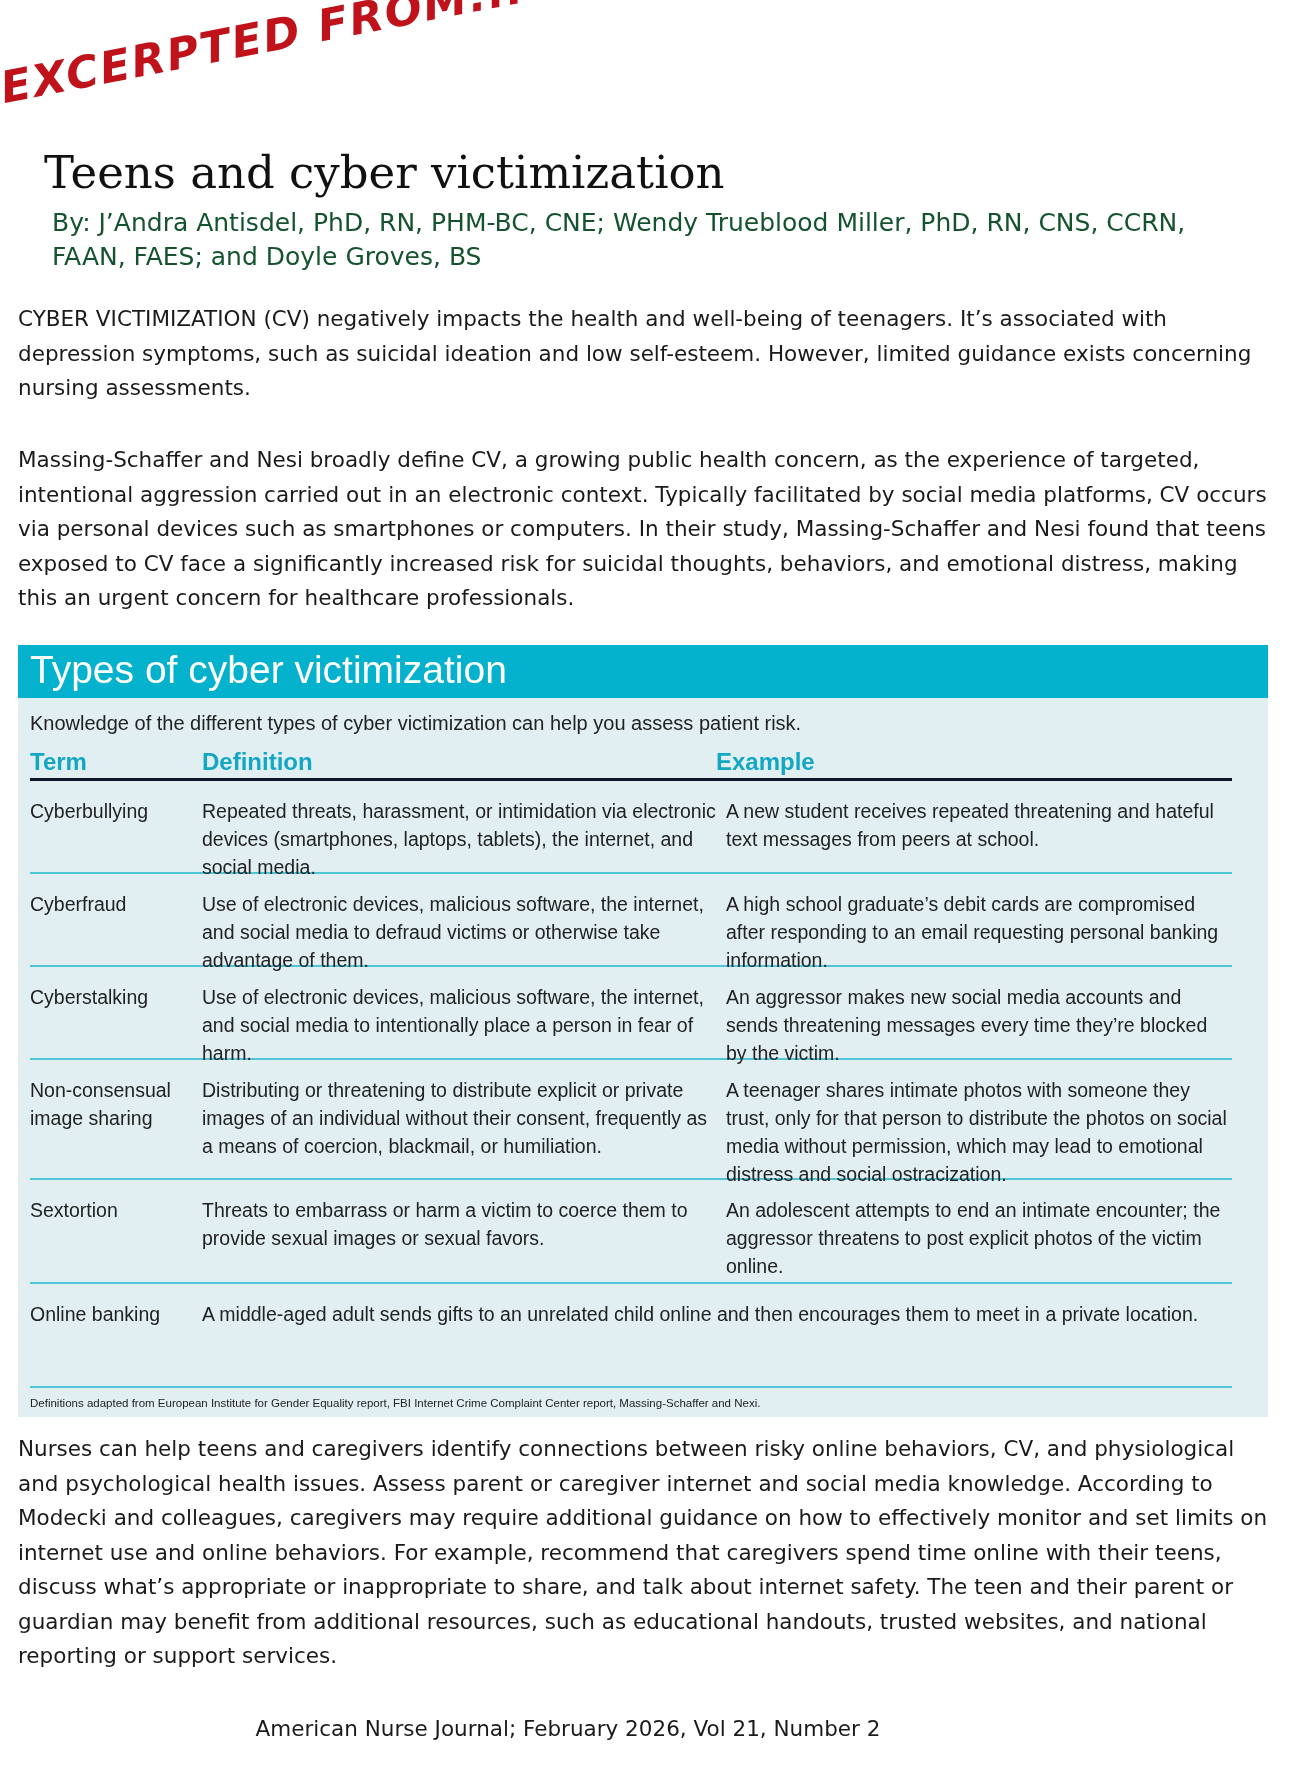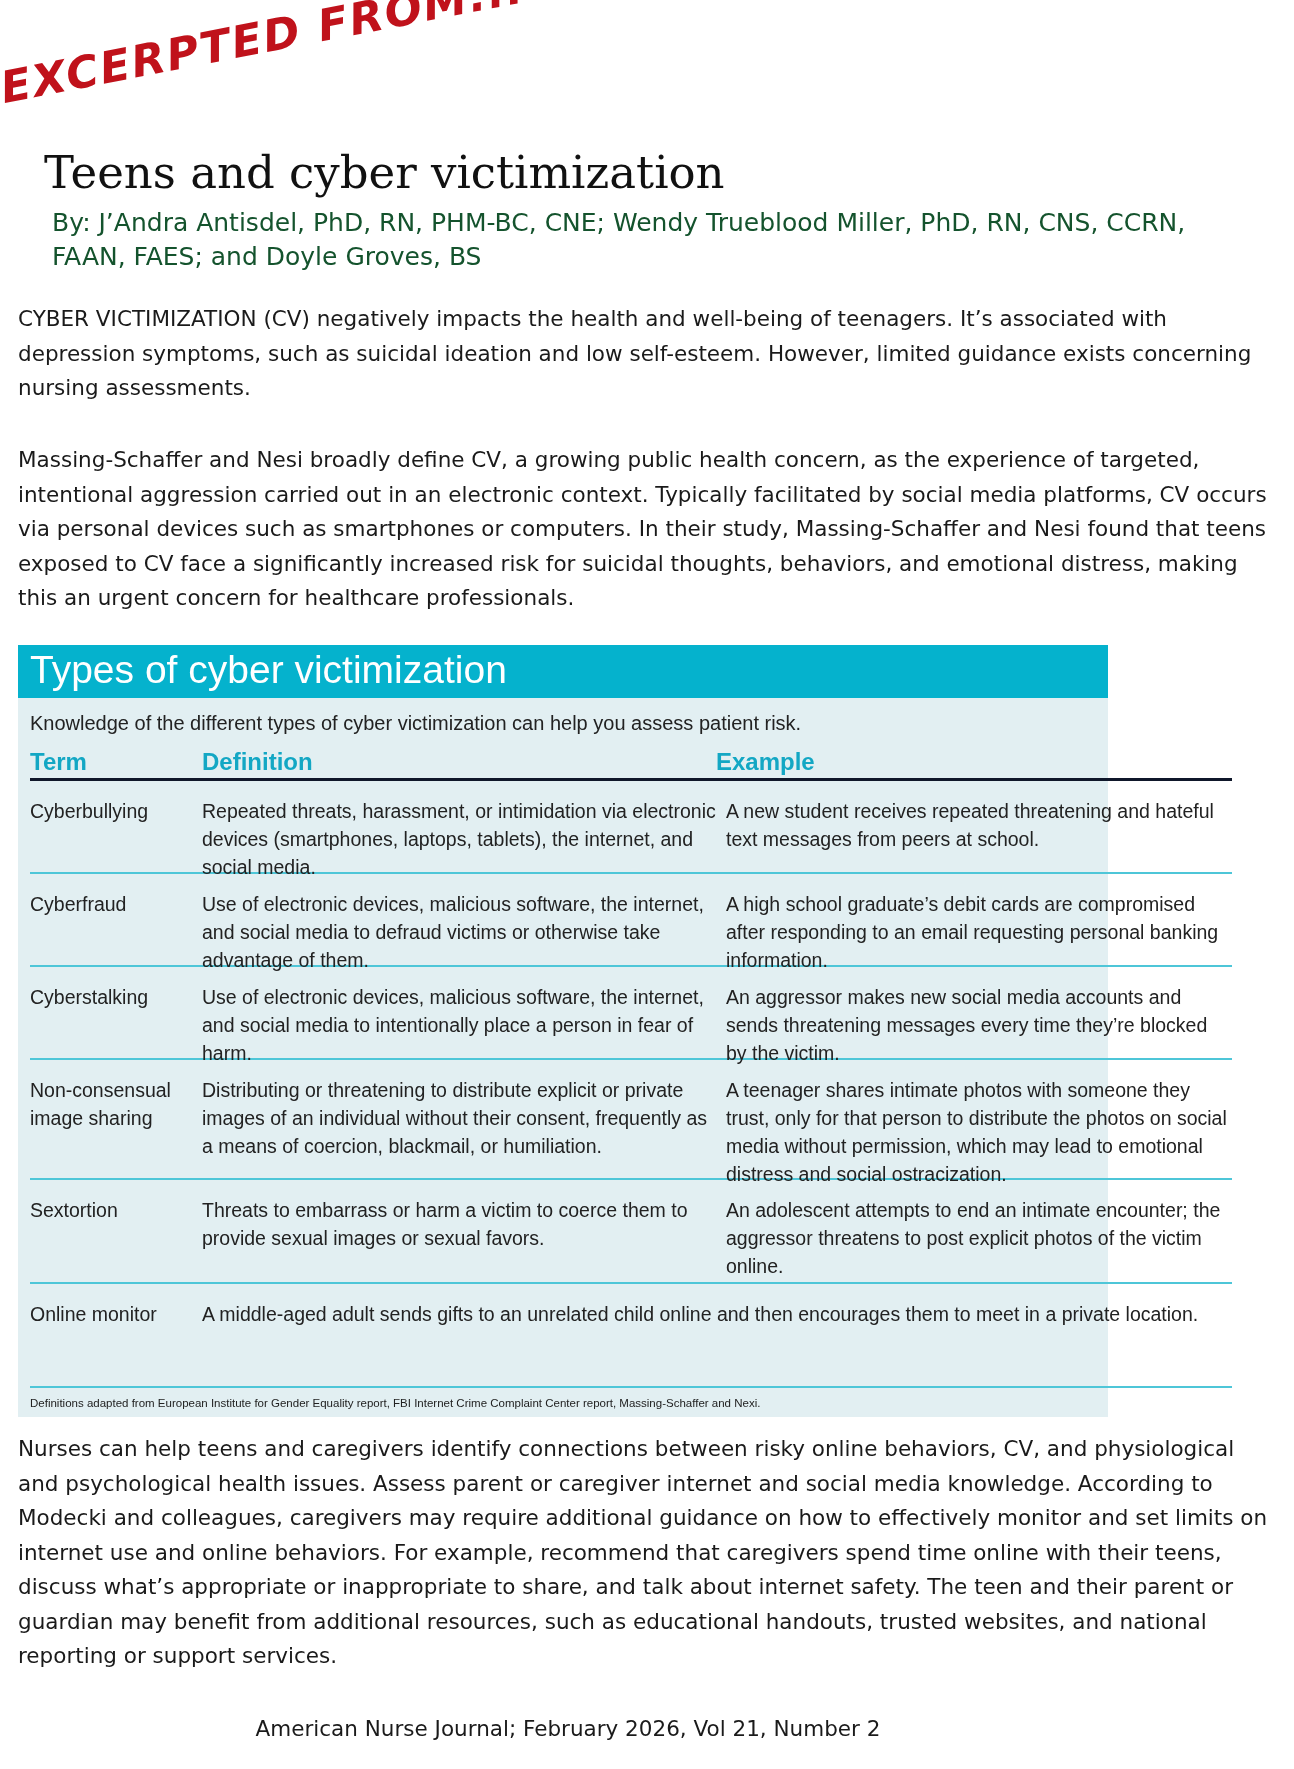--- a/index.html
+++ b/index.html
@@ -19,21 +19,21 @@
     font-family: "DejaVu Sans", sans-serif; font-size: 25px; line-height: 34px; color: #14532d;
   }
   .para {
     position: absolute; left: 18px; width: 1262px;
     font-family: "DejaVu Sans", sans-serif; font-size: 21.5px; line-height: 34.5px; color: #1a1a1a;
   }
   .p1 { top: 302px; }
   .p2 { top: 443px; }
   .p3 { top: 1432px; }
   .box {
-    position: absolute; left: 18px; top: 645px; width: 1090px; height: 772px;
+    position: absolute; left: 18px; top: 645px; width: 1250px; height: 772px;
     background: #e2eff2;
   }
   .box-head {
     height: 53px; background: #05b2cd; color: #fff;
     font-family: "Liberation Sans", sans-serif; font-size: 39px; line-height: 50px; padding-left: 12px;
   }
   .intro {
     font-family: "Liberation Sans", sans-serif; font-size: 20px; color: #222;
     padding: 14px 0 0 12px; height: 26px;
   }
@@ -98,21 +98,21 @@
       <div class="c1">Non-consensual image sharing</div>
       <div class="c2" style="padding-right:10px">Distributing or threatening to distribute explicit or private images of an individual without their consent, frequently as a means of coercion, blackmail, or humiliation.</div>
       <div class="c3">A teenager shares intimate photos with someone they trust, only for that person to distribute the photos on social media without permission, which may lead to emotional distress and social ostracization.</div>
     </div>
     <div class="row r5">
       <div class="c1">Sextortion</div>
       <div class="c2" style="padding-right:10px">Threats to embarrass or harm a victim to coerce them to provide sexual images or sexual favors.</div>
       <div class="c3">An adolescent attempts to end an intimate encounter; the aggressor threatens to post explicit photos of the victim online.</div>
     </div>
     <div class="row r6">
-      <div class="c1">Online monitor</div>
+      <div class="c1">Online banking</div>
       <div class="c3">A middle-aged adult sends gifts to an unrelated child online and then encourages them to meet in a private location.</div>
     </div>
   </div>
   <div class="source">Definitions adapted from European Institute for Gender Equality report, FBI Internet Crime Complaint Center report, Massing-Schaffer and Nexi.</div>
 </div>
 
 <p class="para p3" style="margin:0">Nurses can help teens and caregivers identify connections between risky online behaviors, CV, and physiological and psychological health issues. Assess parent or caregiver internet and social media knowledge. According to Modecki and colleagues, caregivers may require additional guidance on how to effectively monitor and set limits on internet use and online behaviors. For example, recommend that caregivers spend time online with their teens, discuss what’s appropriate or inappropriate to share, and talk about internet safety. The teen and their parent or guardian may benefit from additional resources, such as educational handouts, trusted websites, and national reporting or support services.</p>
 
 <div class="footer">American Nurse Journal; February 2026, Vol 21, Number 2</div>
 

